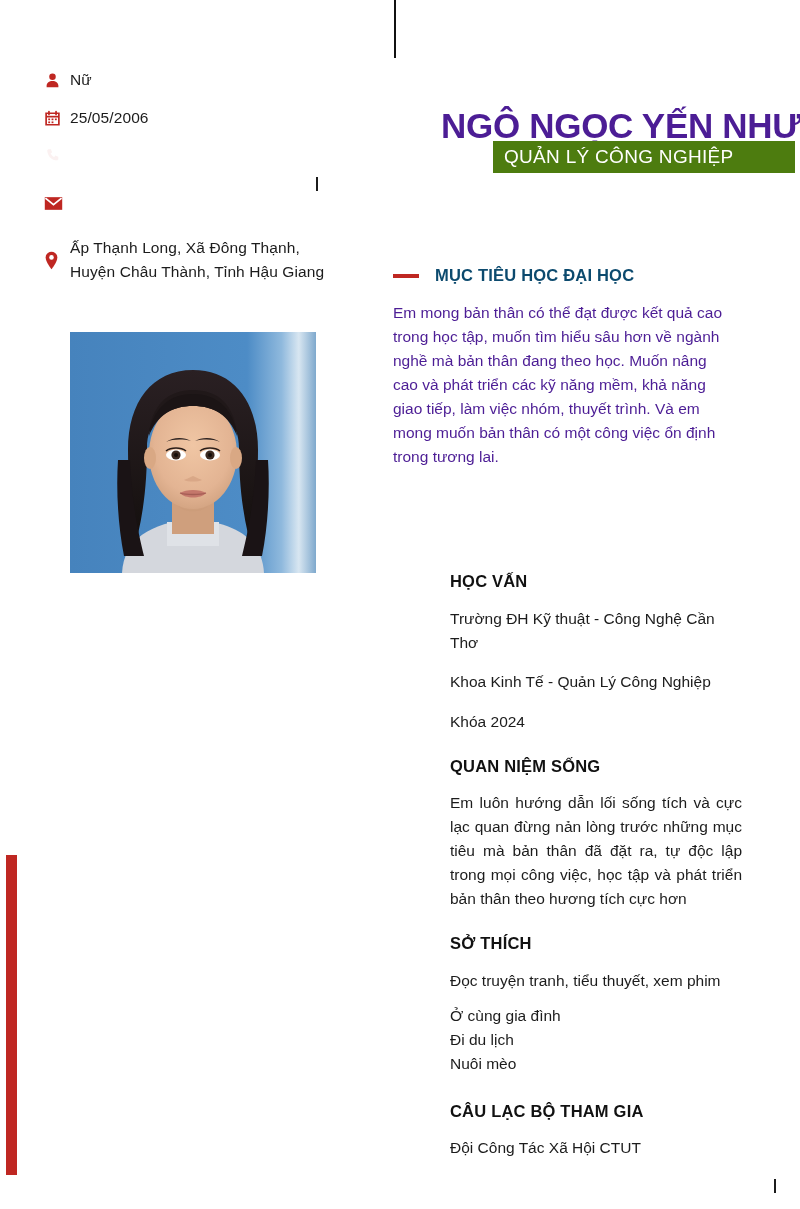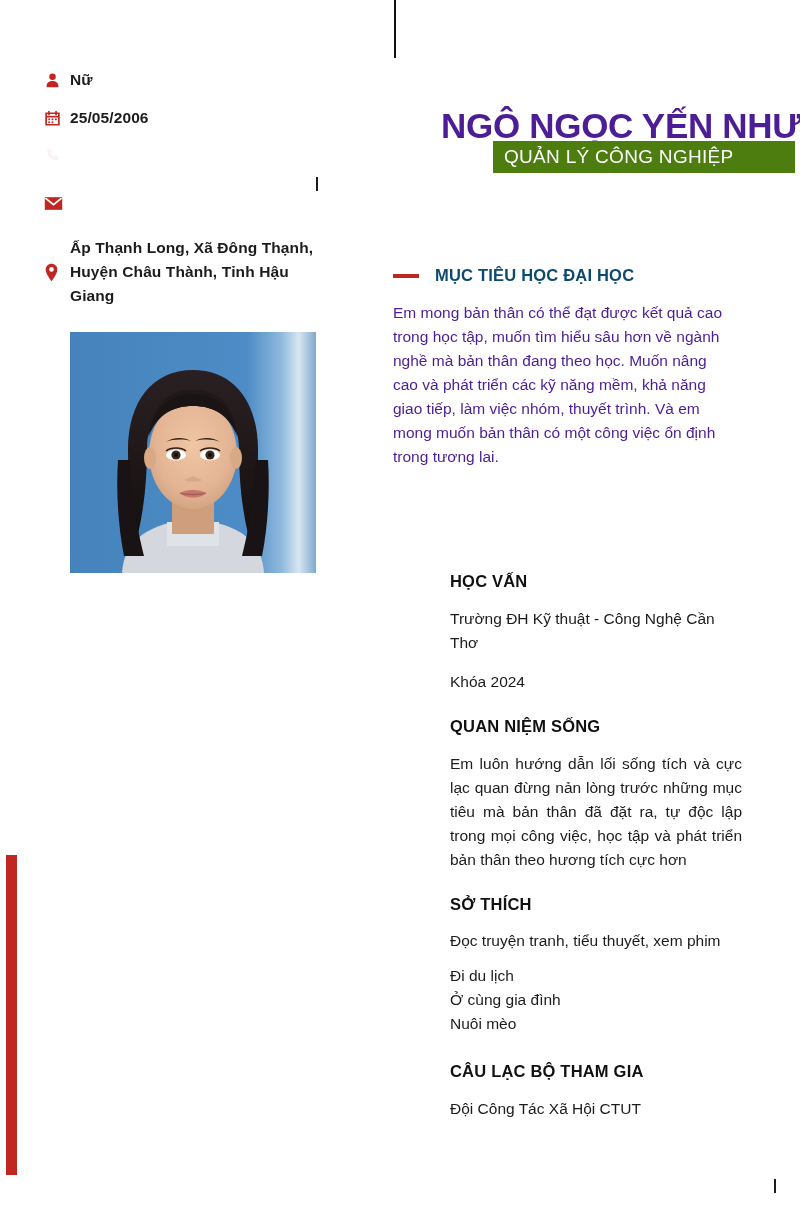--- a/index.html
+++ b/index.html
@@ -63,21 +63,20 @@
     top: 0;
     width: 380px;
     height: 1209px;
   }
 
   .contact-list {
     position: absolute;
     left: 44px;
     top: 68px;
     width: 290px;
-    font-weight: bold;
   }
   .contact-row {
     display: flex;
     align-items: center;
     margin-bottom: 14px;
     min-height: 22px;
   }
   .c-icon {
     flex: 0 0 26px;
     width: 26px;
@@ -363,37 +362,38 @@
         <span class="obj-title">MỤC TIÊU HỌC ĐẠI HỌC</span>
       </div>
       <p class="obj-body">Em mong bản thân có thể đạt được kết quả cao trong học tập, muốn tìm hiểu sâu hơn về ngành nghề mà bản thân đang theo học. Muốn nâng cao và phát triển các kỹ năng mềm, khả năng giao tiếp, làm việc nhóm, thuyết trình. Và em mong muốn bản thân có một công việc ổn định trong tương lai.</p>
     </div>
 
     <div class="sections">
 
       <div class="section">
         <div class="sec-title">HỌC VẤN</div>
         <p class="sec-para">Trường ĐH Kỹ thuật - Công Nghệ Cần Thơ</p>
+        <p class="sec-para">Khoa Kinh Tế - Quản Lý Công Nghiệp</p>
         <p class="sec-para last">Khóa 2024</p>
       </div>
 
       <div class="gap-md"></div>
 
       <div class="section">
         <div class="sec-title">QUAN NIỆM SỐNG</div>
         <p class="sec-para justify last">Em luôn hướng dẫn lối sống tích và cực lạc quan đừng nản lòng trước những mục tiêu mà bản thân đã đặt ra, tự độc lập trong mọi công việc, học tập và phát triển bản thân theo hương tích cực hơn</p>
       </div>
 
       <div class="gap-md"></div>
 
       <div class="section">
         <div class="sec-title">SỞ THÍCH</div>
         <p class="sec-para justify">Đọc truyện tranh, tiểu thuyết, xem phim</p>
+        <div class="sec-tight">Ở cùng gia đình</div>
         <div class="sec-tight">Đi du lịch</div>
-        <div class="sec-tight">Ở cùng gia đình</div>
         <div class="sec-tight">Nuôi mèo</div>
       </div>
 
       <div class="gap-lg"></div>
 
       <div class="section">
         <div class="sec-title">CÂU LẠC BỘ THAM GIA</div>
         <p class="sec-para last">Đội Công Tác Xã Hội CTUT</p>
       </div>
 

